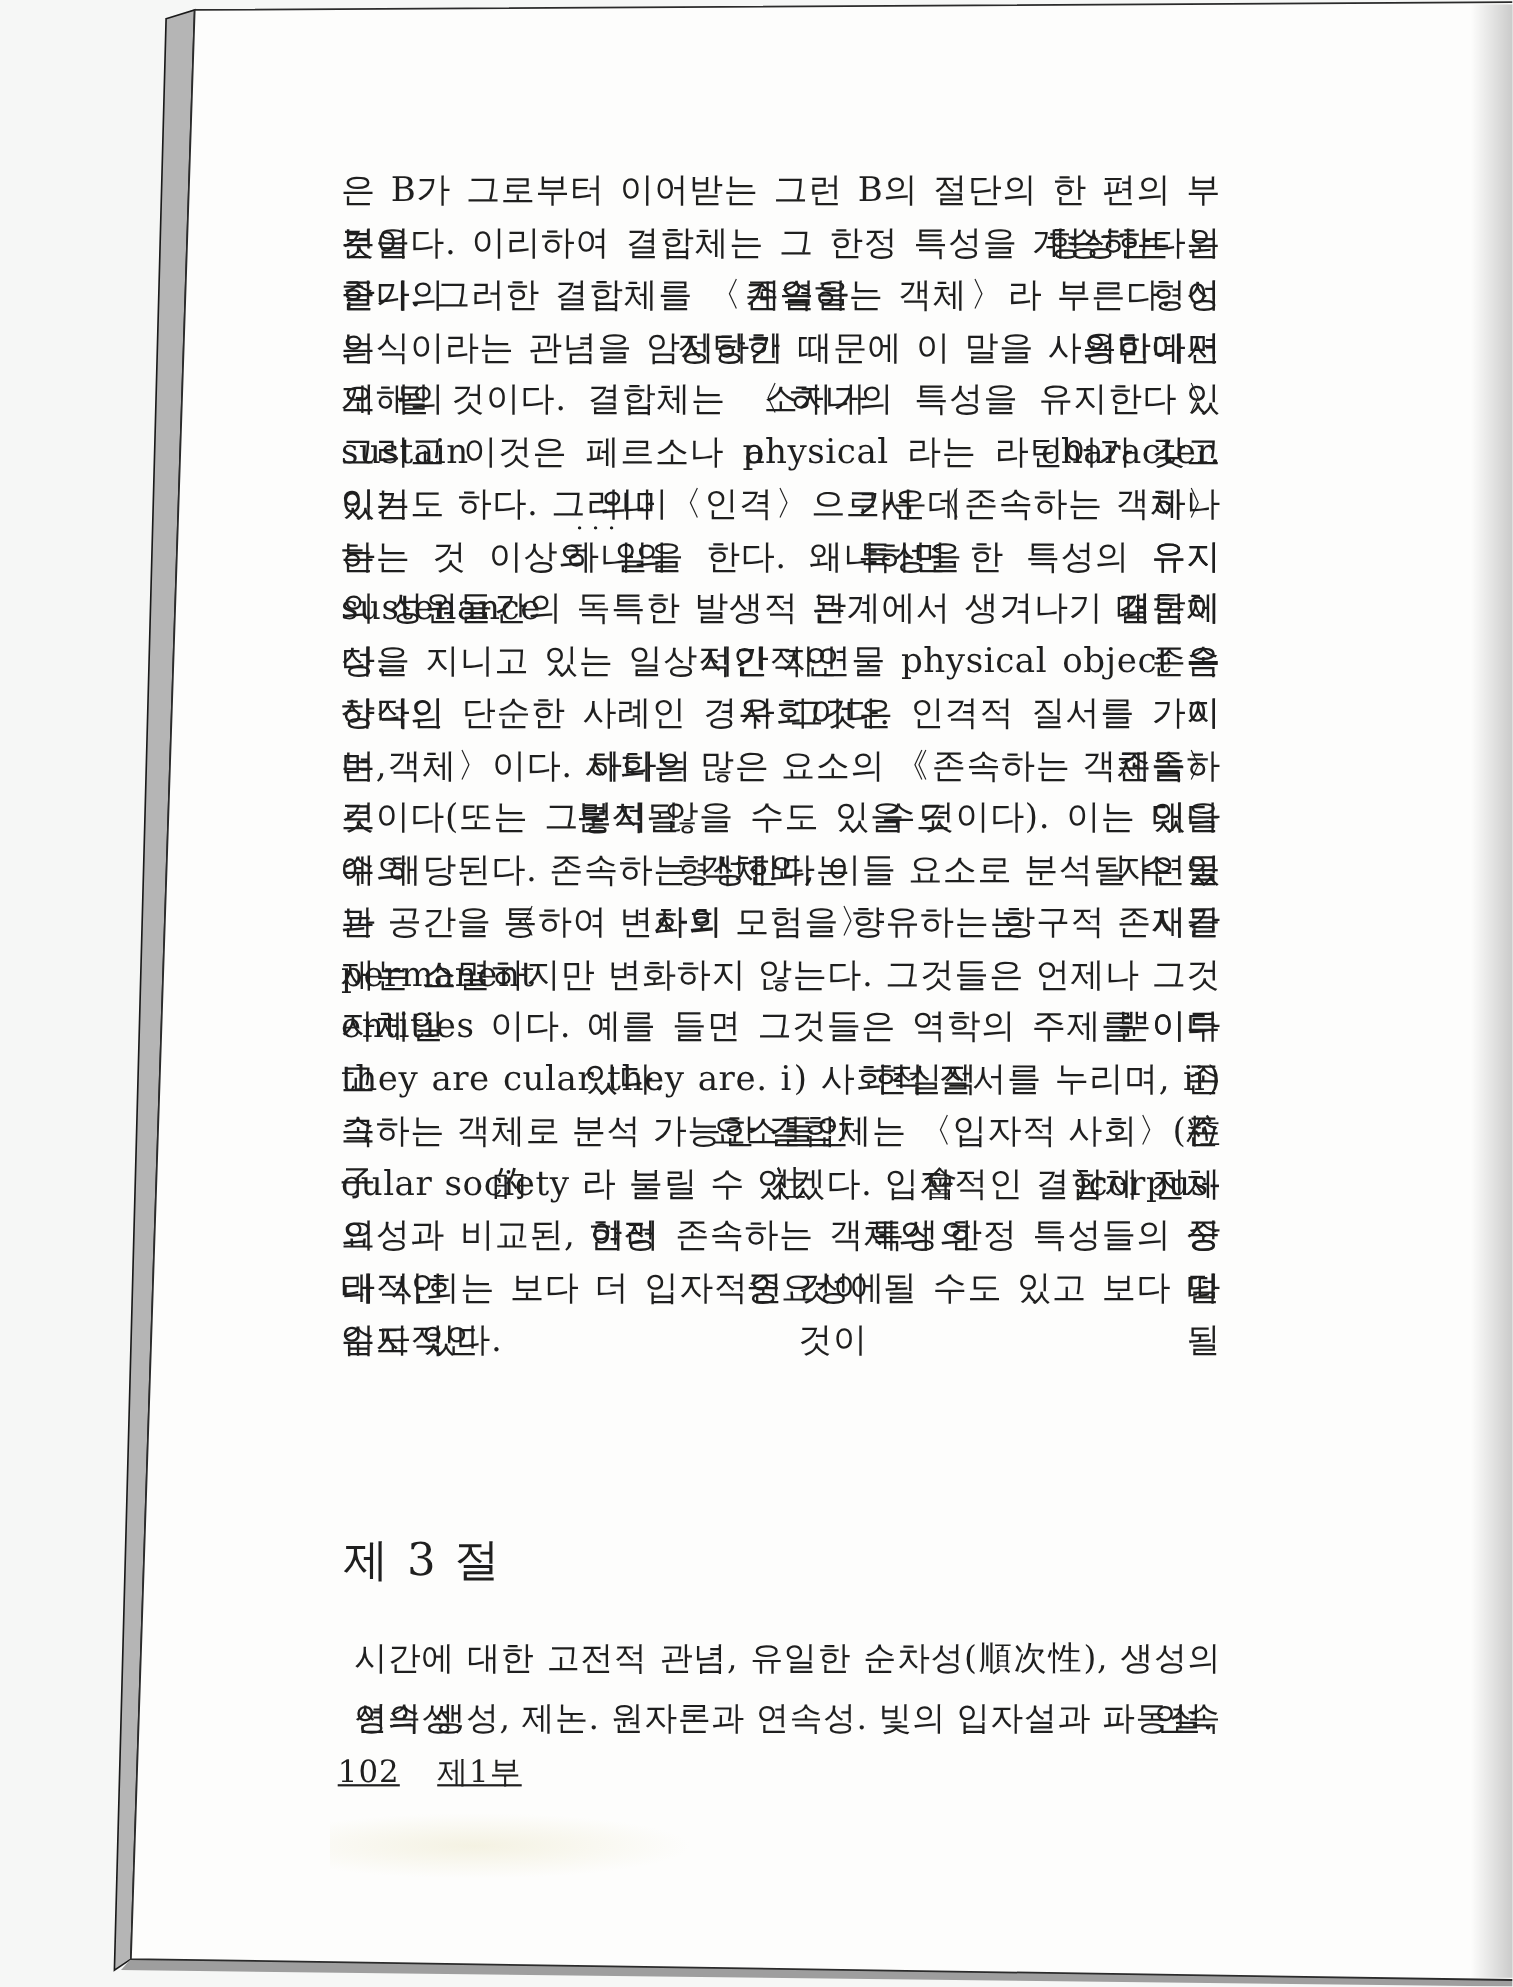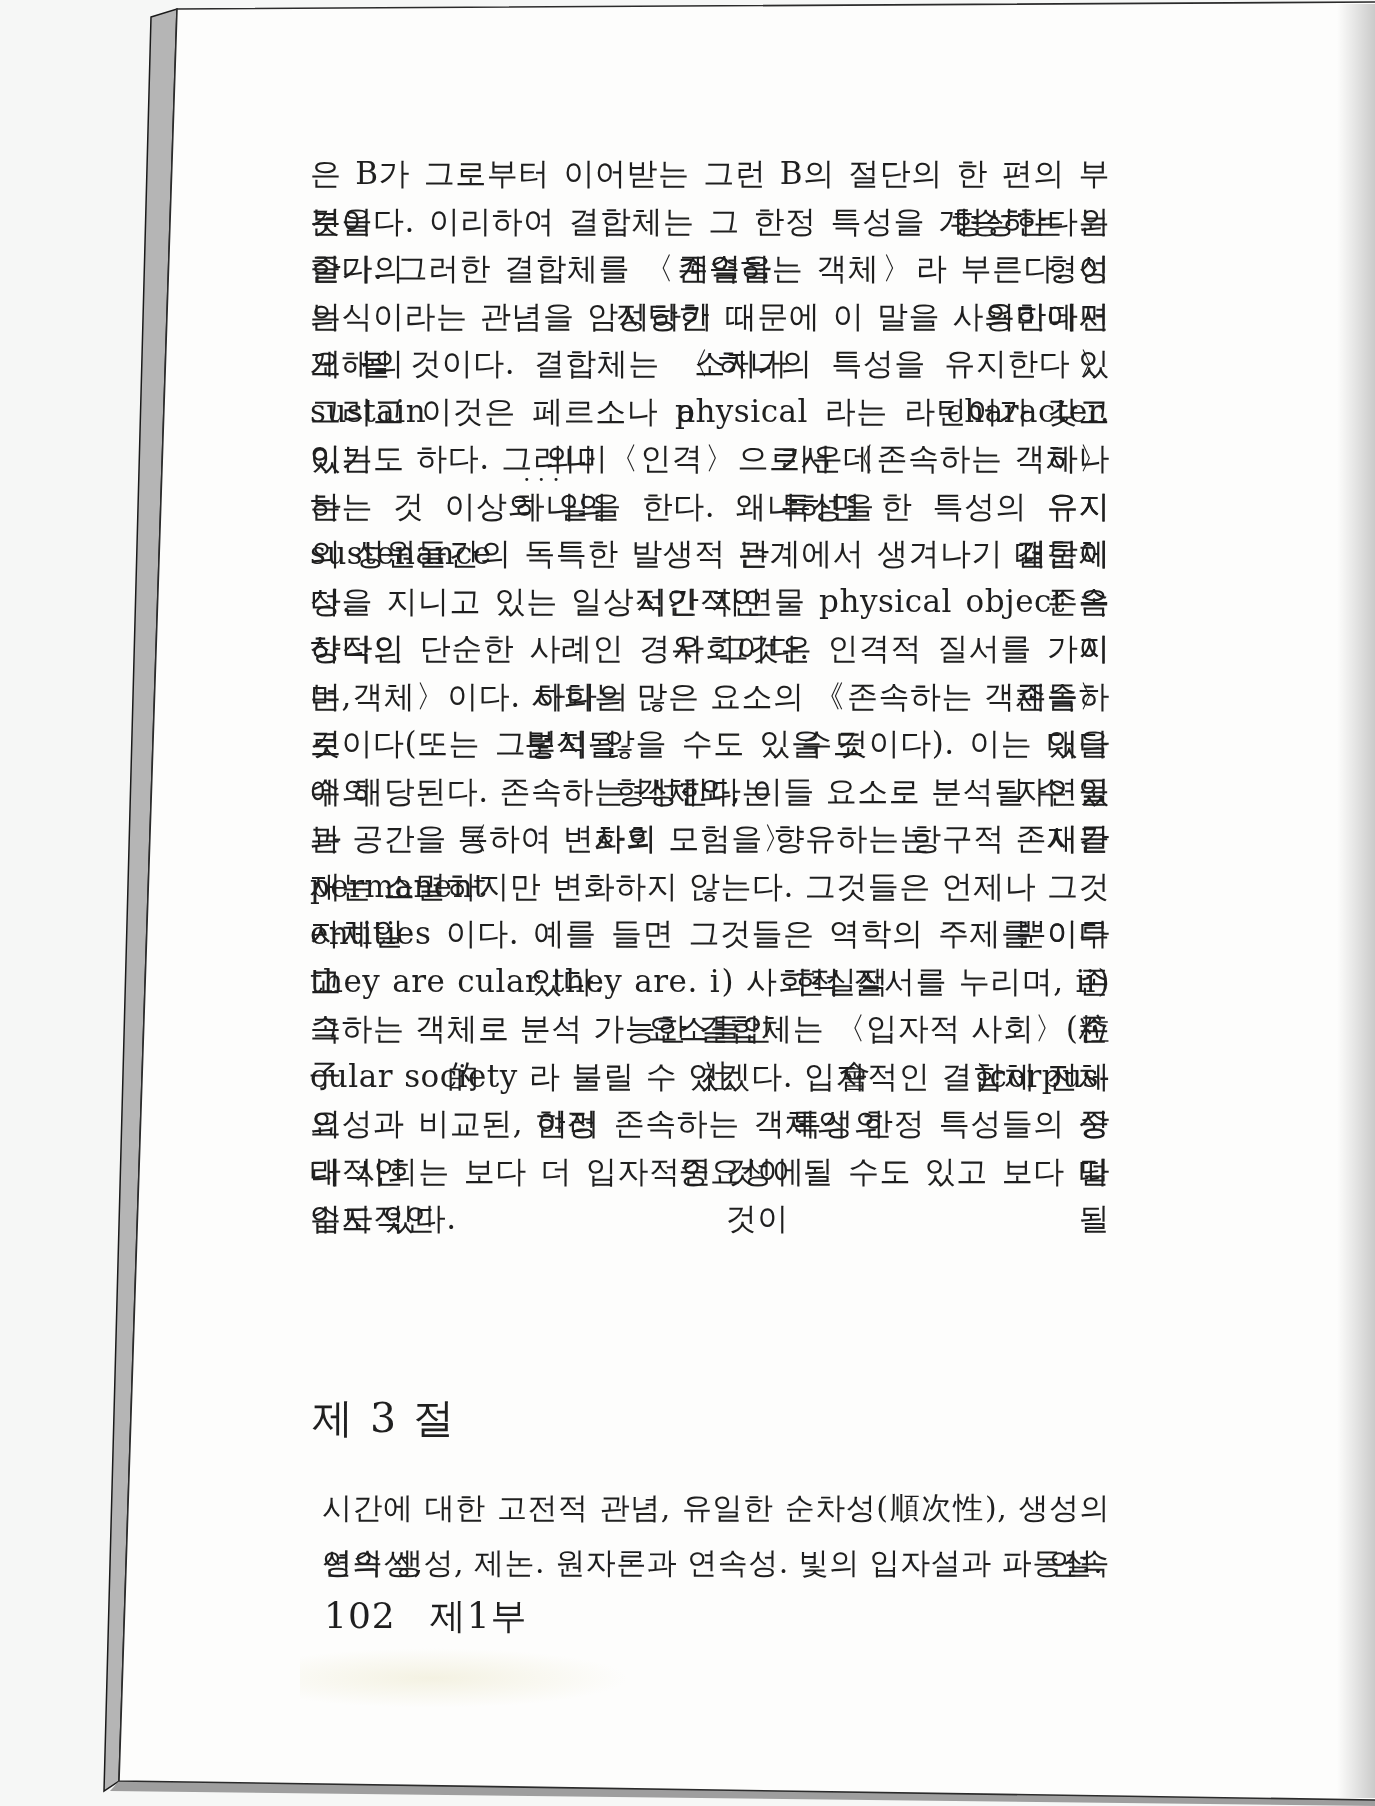--- a/index.html
+++ b/index.html
@@ -45,22 +45,22 @@
     position: absolute; left: 310px; top: 1480px; width: 800px;
   }
   .abs-line {
     font-size: 30px; height: 55px; line-height: 55px;
     text-align: justify; text-align-last: justify;
     letter-spacing: 0.5px;
     margin-left: 12px;
   }
   .abs-line.last { text-align-last: left; }
   .page-footer {
-    position: absolute; left: 324px; top: 1592px;
-    font-size: 36px; letter-spacing: 1px;
+    position: absolute; left: 307px; top: 1592px;
+    font-size: 28px; letter-spacing: 1px; text-decoration: underline;
   }
   .page-footer .num { margin-right: 34px; }
 </style>
 </head>
 <body>
 
 <div class="scene">
 
   <svg class="book-svg" width="1375" height="1806" viewBox="0 0 1375 1806">
 

